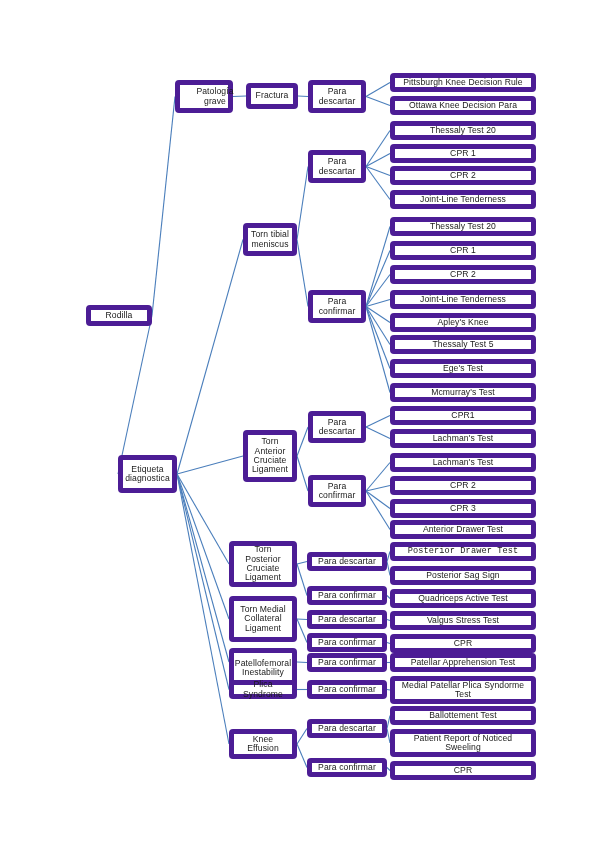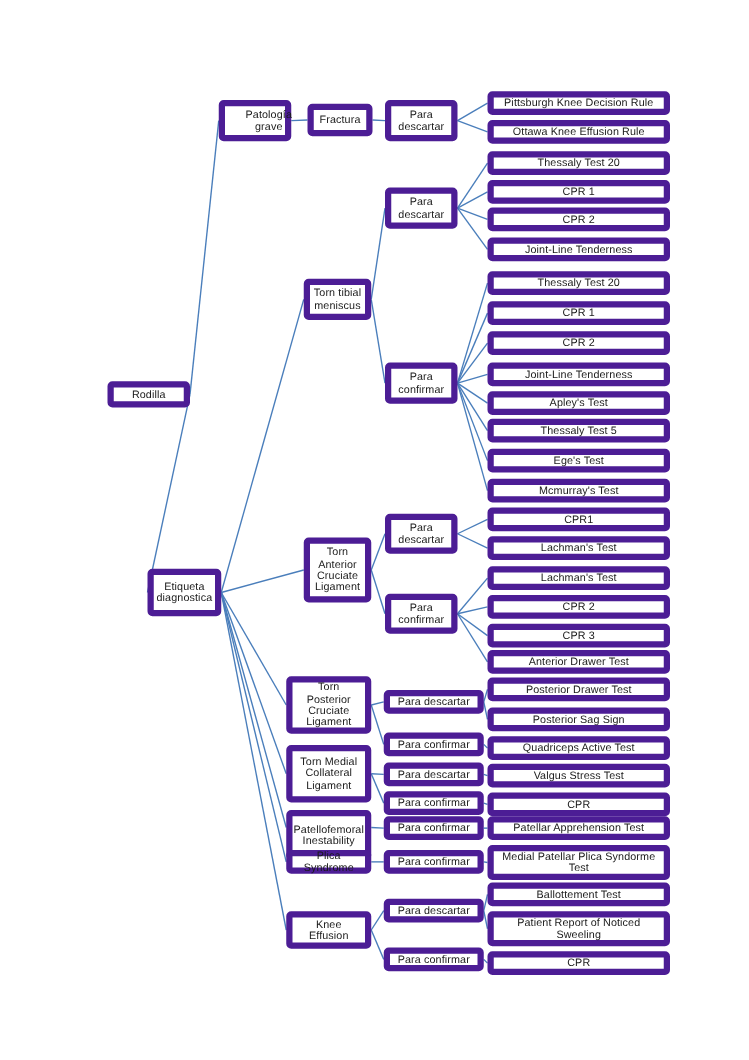--- a/index.html
+++ b/index.html
@@ -110,21 +110,21 @@
       <div class="node" style="left: 246px; top: 83px; width: 52px; height: 26px;">
         <span>Fractura</span>
       </div>
       <div class="node" style="left: 308px; top: 80px; width: 58px; height: 33px;">
         <span>Para descartar</span>
       </div>
       <div class="node" style="left: 390px; top: 73px; width: 146px; height: 19px;">
         <span>Pittsburgh Knee Decision Rule</span>
       </div>
       <div class="node" style="left: 390px; top: 96px; width: 146px; height: 19px;">
-        <span>Ottawa Knee Effusion Rule</span>
+        <span>Ottawa Knee Decision Para</span>
       </div>
       <div class="node" style="left: 118px; top: 455px; width: 59px; height: 38px;">
         <span>Etiqueta diagnostica</span>
       </div>
       <div class="node" style="left: 243px; top: 223px; width: 54px; height: 33px;">
         <span>Torn tibial meniscus</span>
       </div>
       <div class="node" style="left: 308px; top: 150px; width: 58px; height: 33px;">
         <span>Para descartar</span>
       </div>
@@ -149,21 +149,21 @@
       <div class="node" style="left: 390px; top: 241px; width: 146px; height: 19px;">
         <span>CPR 1</span>
       </div>
       <div class="node" style="left: 390px; top: 265px; width: 146px; height: 19px;">
         <span>CPR 2</span>
       </div>
       <div class="node" style="left: 390px; top: 290px; width: 146px; height: 19px;">
         <span>Joint-Line Tenderness</span>
       </div>
       <div class="node" style="left: 390px; top: 313px; width: 146px; height: 19px;">
-        <span>Apley's Test</span>
+        <span>Apley's Knee</span>
       </div>
       <div class="node" style="left: 390px; top: 335px; width: 146px; height: 19px;">
         <span>Thessaly Test 5</span>
       </div>
       <div class="node" style="left: 390px; top: 359px; width: 146px; height: 19px;">
         <span>Ege's Test</span>
       </div>
       <div class="node" style="left: 390px; top: 383px; width: 146px; height: 19px;">
         <span>Mcmurray's Test</span>
       </div>
@@ -196,21 +196,21 @@
       </div>
       <div class="node" style="left: 229px; top: 541px; width: 68px; height: 46px;">
         <span>Torn Posterior Cruciate Ligament</span>
       </div>
       <div class="node" style="left: 307px; top: 552px; width: 80px; height: 19px;">
         <span>Para descartar</span>
       </div>
       <div class="node" style="left: 307px; top: 586px; width: 80px; height: 19px;">
         <span>Para confirmar</span>
       </div>
-      <div class="node" style="left: 390px; top: 542px; width: 146px; height: 19px;">
+      <div class="node" style="left: 390px; top: 542px; width: 146px; height: 19px; font-family: Liberation Mono, monospace;">
         <span>Posterior Drawer Test</span>
       </div>
       <div class="node" style="left: 390px; top: 566px; width: 146px; height: 19px;">
         <span>Posterior Sag Sign</span>
       </div>
       <div class="node" style="left: 390px; top: 589px; width: 146px; height: 19px;">
         <span>Quadriceps Active Test</span>
       </div>
       <div class="node" style="left: 229px; top: 596px; width: 68px; height: 46px;">
         <span>Torn Medial Collateral Ligament</span>

